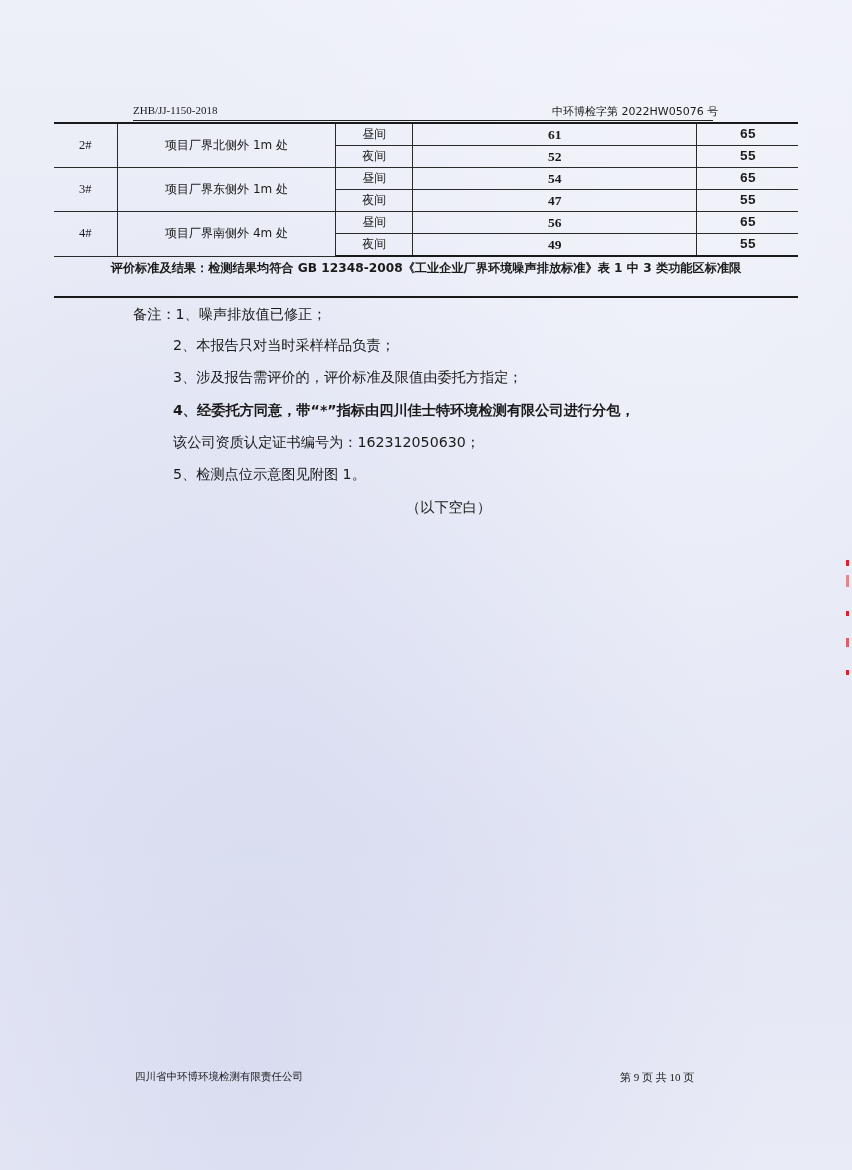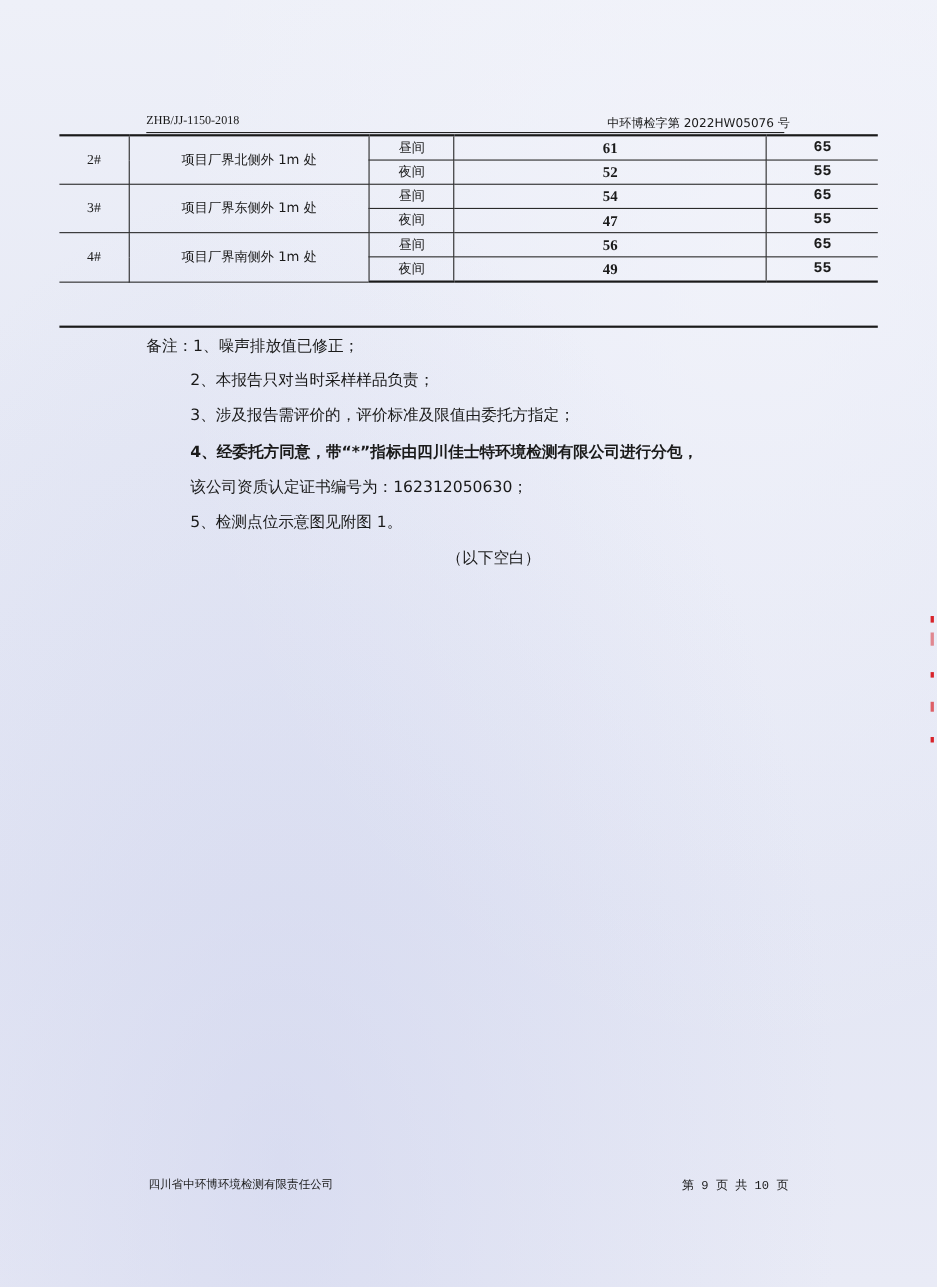--- a/index.html
+++ b/index.html
@@ -55,21 +55,21 @@
     }
     .note-row { position: absolute; white-space: nowrap; }
     .blank-mark {
       position: absolute; left: 406px; top: 498px;
       font-family: "DejaVu Sans", "Liberation Sans", sans-serif; font-size: 14.2px;
     }
     .footer {
       position: absolute; top: 1070px; font-family: "DejaVu Sans", "Liberation Sans", sans-serif; font-size: 10.5px;
     }
     .footer-left { left: 135px; }
-    .footer-right { left: 620px; font-family: Liberation Mono, monospace; font-size: 11px; }
+    .footer-right { left: 620px; font-family: Liberation Serif, serif; font-size: 11px; }
     .stamp-mark {
       position: absolute; width: 3px; background: #d8232a;
     }
   </style>
 </head>
 <body>
 
 <div class="page-bg-shade"></div>
 
 <div class="hdr hdr-left">ZHB/JJ-1150-2018</div>
@@ -97,34 +97,35 @@
       <td class="val">54</td>
       <td class="lim">65</td>
     </tr>
     <tr>
       <td class="period">夜间</td>
       <td class="val">47</td>
       <td class="lim">55</td>
     </tr>
     <tr>
       <td class="pt" rowspan="2">4#</td>
-      <td class="loc" rowspan="2">项目厂界南侧外 1m 处</td>
+      <td class="loc" rowspan="2">项目厂界南侧外 4m 处</td>
       <td class="period">昼间</td>
       <td class="val">56</td>
       <td class="lim">65</td>
     </tr>
     <tr class="last">
       <td class="period">夜间</td>
       <td class="val">49</td>
       <td class="lim">55</td>
     </tr>
   </tbody>
 </table>
 
 <div class="eval">
+  <div>评价标准及结果：检测结果均符合 GB 12348-2008《工业企业厂界环境噪声排放标准》表 1 中 3 类功能区标准限</div>
 </div>
 <div class="eval-line"></div>
 
 <div class="notes">
   <div class="note-row" style="left:0; top:0;">备注：1、噪声排放值已修正；</div>
   <div class="note-row" style="left:40px; top:31px;">2、本报告只对当时采样样品负责；</div>
   <div class="note-row" style="left:40px; top:63px;">3、涉及报告需评价的，评价标准及限值由委托方指定；</div>
   <div class="note-row" style="left:40px; top:96px;font-weight:bold;">4、经委托方同意，带“*”指标由四川佳士特环境检测有限公司进行分包，</div>
   <div class="note-row" style="left:40px; top:128px;">该公司资质认定证书编号为：162312050630；</div>
   <div class="note-row" style="left:40px; top:160px;">5、检测点位示意图见附图 1。</div>

